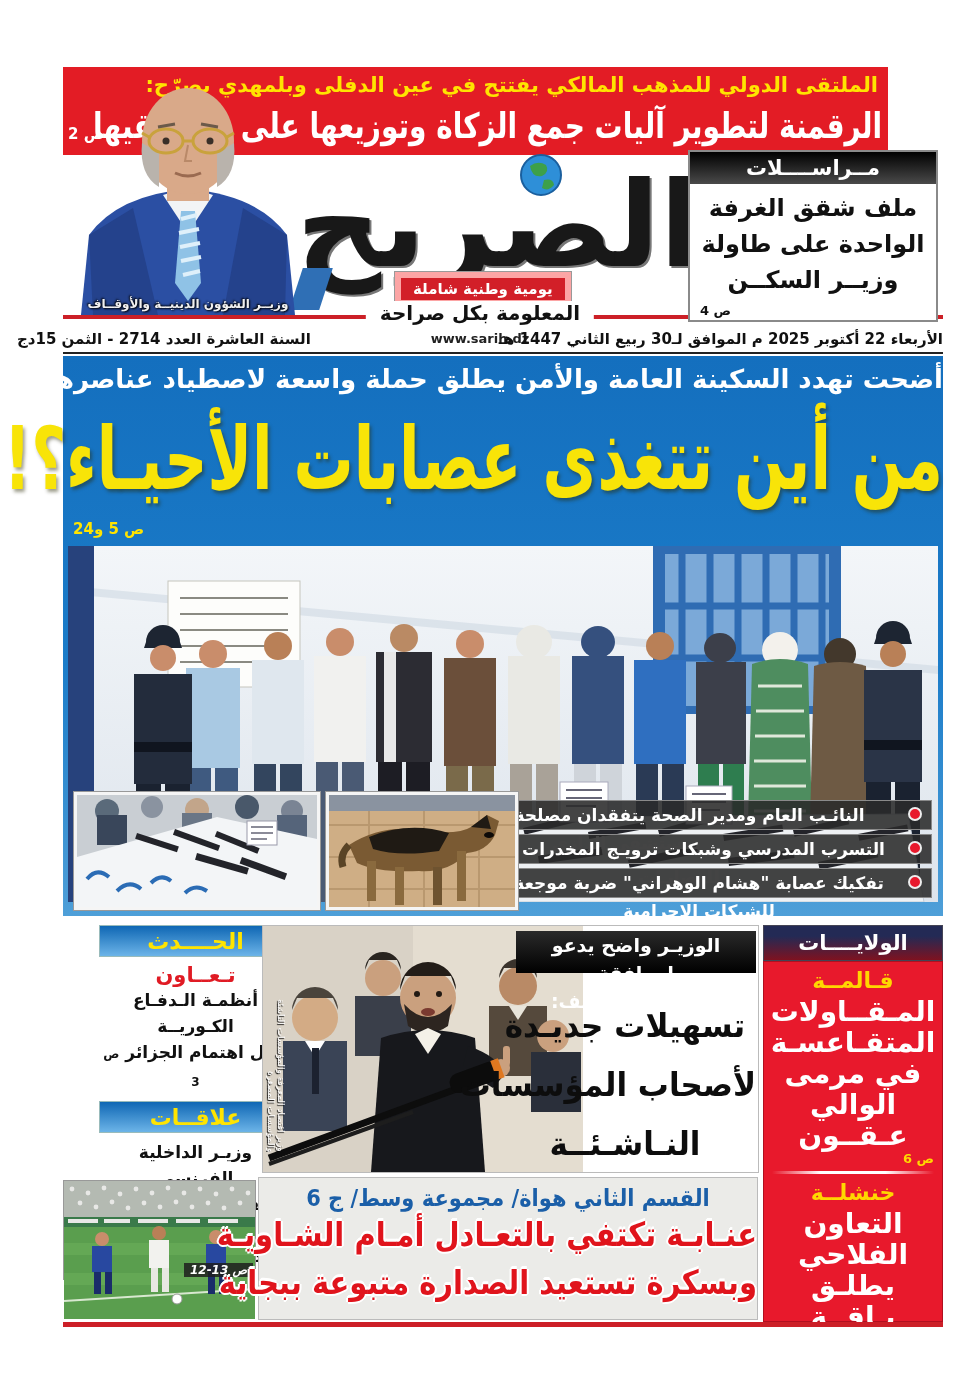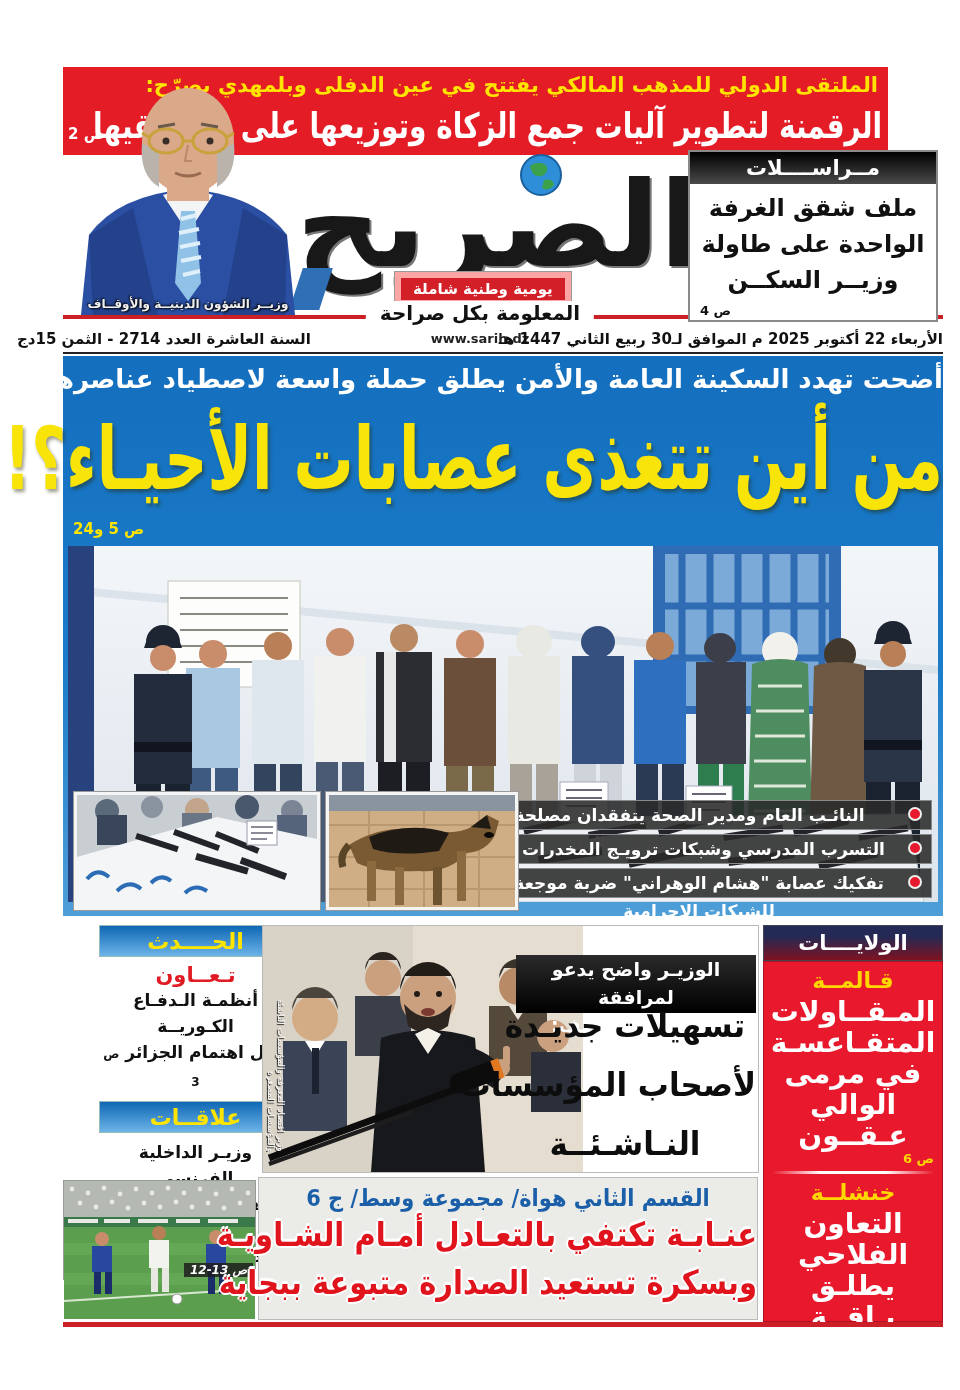--- a/index.html
+++ b/index.html
@@ -55,21 +55,21 @@
 
   
   .col-h { height:32px; background:linear-gradient(#0f67b4, #6cb4e8); color:#ffe400; font-size:22px; font-weight:bold; text-align:center; line-height:32px; border:1px solid #9bb; }
   .hadath { left:63px; top:925px; width:193px; height:250px; background:#fff;margin-left:36px; }
   .kick-red { color:#e01b24; font-size:21px; font-weight:bold; text-align:center; margin-top:6px; }
   .news-ln { color:#111; font-size:17px; font-weight:bold; text-align:center; line-height:26px; }
   .pref-sm { font-size:12px; font-weight:bold; color:#111; }
 
   .center-blk { left:262px; top:925px; width:497px; height:248px; background:#fff; border:1px solid #bbb; }
   .cphoto { position:absolute; left:0; top:0; width:320px; height:246px; }
-  .ckick { position:absolute; right:2px; top:5px; width:240px; height:58px; background:linear-gradient(#2a2a2a,#000); color:#fff; font-size:19px; font-weight:bold; text-align:center; line-height:28px;margin-top:24px; }
+  .ckick { position:absolute; right:2px; top:5px; width:240px; height:42px; background:linear-gradient(#2a2a2a,#000); color:#fff; font-size:19px; font-weight:bold; text-align:center; line-height:28px; }
   .chead { position:absolute; right:2px; top:70px; width:262px; color:#0d0d0d; font-size:31px; font-weight:bold; text-align:center; line-height:56px; transform:scaleY(1.05); transform-origin:top center; white-space:nowrap; }
   .vcap { position:absolute; left:3px; top:36px; writing-mode:vertical-rl; font-size:9px; color:#fff; text-shadow:1px 1px 1px #000; letter-spacing:0; height:190px; overflow:hidden; }
 
   .wilayat { left:763px; top:925px; width:180px; height:463px; }
   .wil-h { height:36px; background:linear-gradient(#232a55 30%, #7e1220); color:#fff; font-size:21px; font-weight:bold; text-align:center; line-height:34px; border:1px solid #445; }
   .wil-red { height:361px; background:#e8192c; border:1px solid #b01020; padding-top:4px; }
   .wil-city { color:#ffd700; font-size:22px; font-weight:bold; text-align:center; line-height:30px; }
   .wil-ln { color:#fff; font-size:28px; font-weight:bold; text-align:center; line-height:31px; }
   .wil-p { color:#ffd700; font-size:13px; font-weight:bold; padding-right:8px; line-height:16px; }
   .wil-div { height:3px; background:linear-gradient(90deg, #e8192c, #fff 30%, #fff 70%, #e8192c); margin:4px 8px; }

